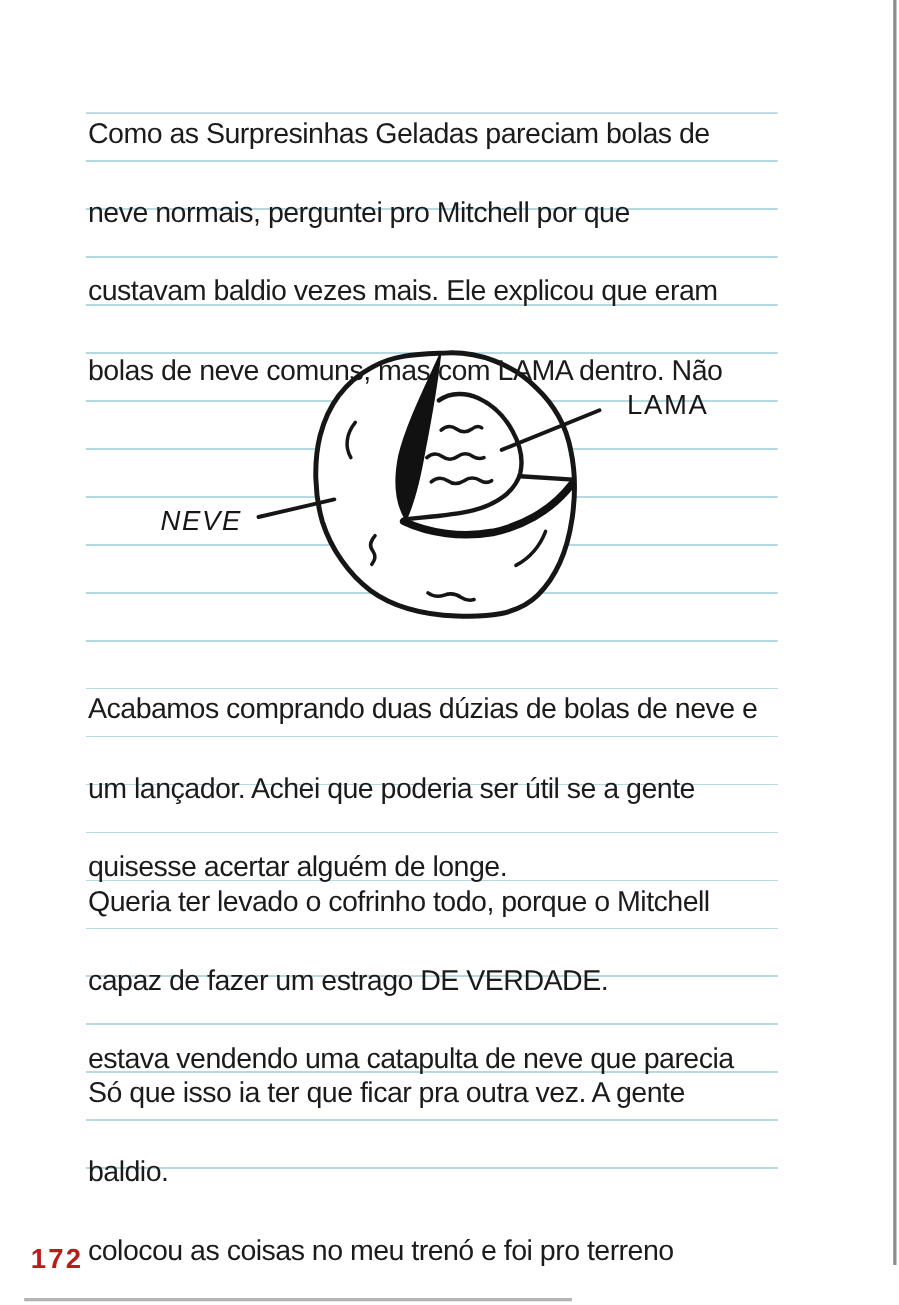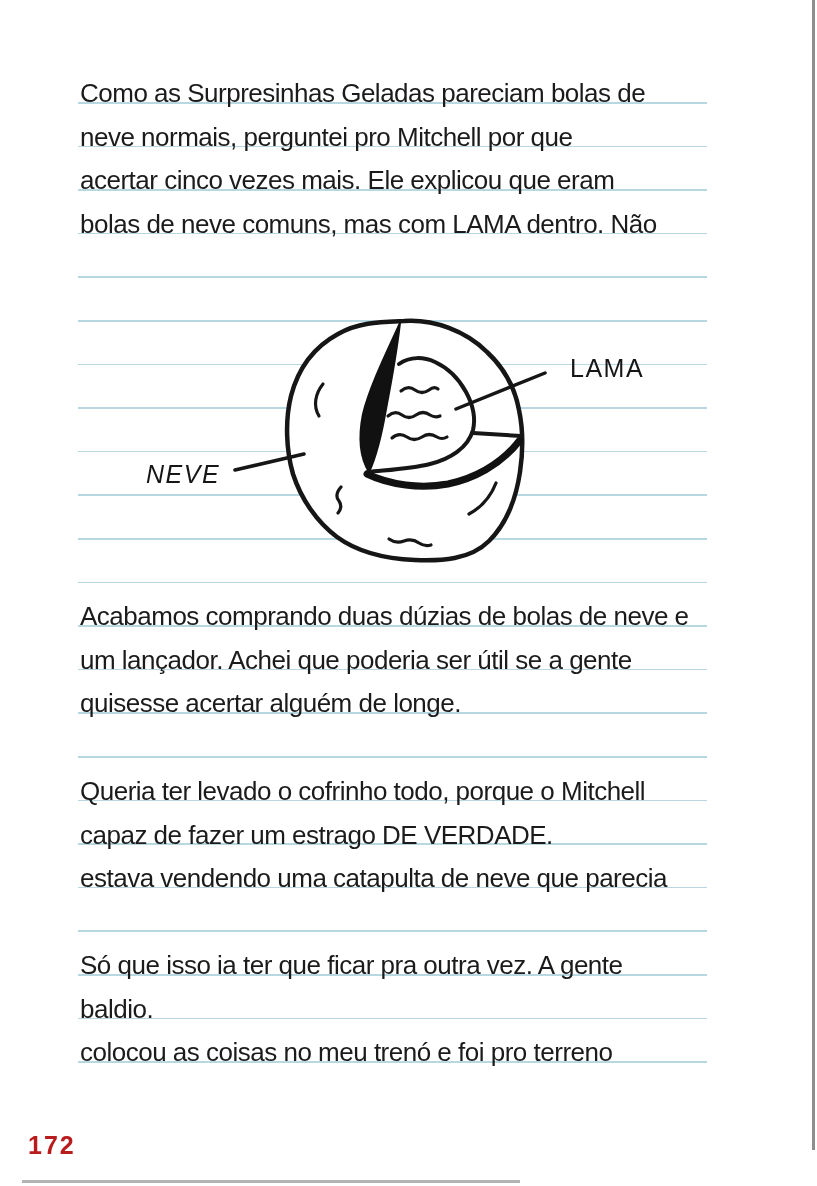--- a/index.html
+++ b/index.html
@@ -15,21 +15,21 @@
     position:absolute;left:812px;top:0;width:3px;height:1150px;background:#8e8e8e;z-index:0;
   }
   .edge-bottom{
     position:absolute;left:22px;top:1180px;width:498px;height:3px;background:#b4b4b4;z-index:0;
   }
   .illus{position:absolute;left:0;top:0;width:817px;height:1186px;z-index:2;}
   .para{
     position:absolute;left:80px;width:660px;z-index:3;
     font-size:26px;line-height:43.6px;letter-spacing:-0.5px;white-space:nowrap;
   }
-  .tl{height:43.6px;}
+  .tl{height:43.6px;margin-top:28px;}
   .label{
     position:absolute;z-index:3;font-size:25px;letter-spacing:1.5px;color:#161616;
   }
   .label-lama{left:570px;top:354px;}
   .label-neve{left:146px;top:460px;font-style:italic;}
   .pagenum{
     position:absolute;left:28px;top:1131px;z-index:3;font-size:25px;letter-spacing:2px;color:#b91c1c;font-weight:bold;
   }
 </style>
 </head>
@@ -86,21 +86,21 @@
     <path d="M 545,373 L 456,409" fill="none" stroke="#161616" stroke-width="3.5" stroke-linecap="round"></path>
     <path d="M 235,470 L 304,454" fill="none" stroke="#161616" stroke-width="3.5" stroke-linecap="round"></path>
   </svg>
 
   <div class="label label-lama">LAMA</div>
   <div class="label label-neve">NEVE</div>
 
   <div class="para" style="top:72px">
     <div class="tl">Como as Surpresinhas Geladas pareciam bolas de</div>
     <div class="tl">neve normais, perguntei pro Mitchell por que</div>
-    <div class="tl">acertar cinco vezes mais. Ele explicou que eram</div>
+    <div class="tl">custavam baldio vezes mais. Ele explicou que eram</div>
     <div class="tl">bolas de neve comuns, mas com LAMA dentro. Não</div>
   </div>
 
   <div class="para" style="top:595px">
     <div class="tl">Acabamos comprando duas dúzias de bolas de neve e</div>
     <div class="tl">um lançador. Achei que poderia ser útil se a gente</div>
     <div class="tl">quisesse acertar alguém de longe.</div>
   </div>
 
   <div class="para" style="top:770px">

